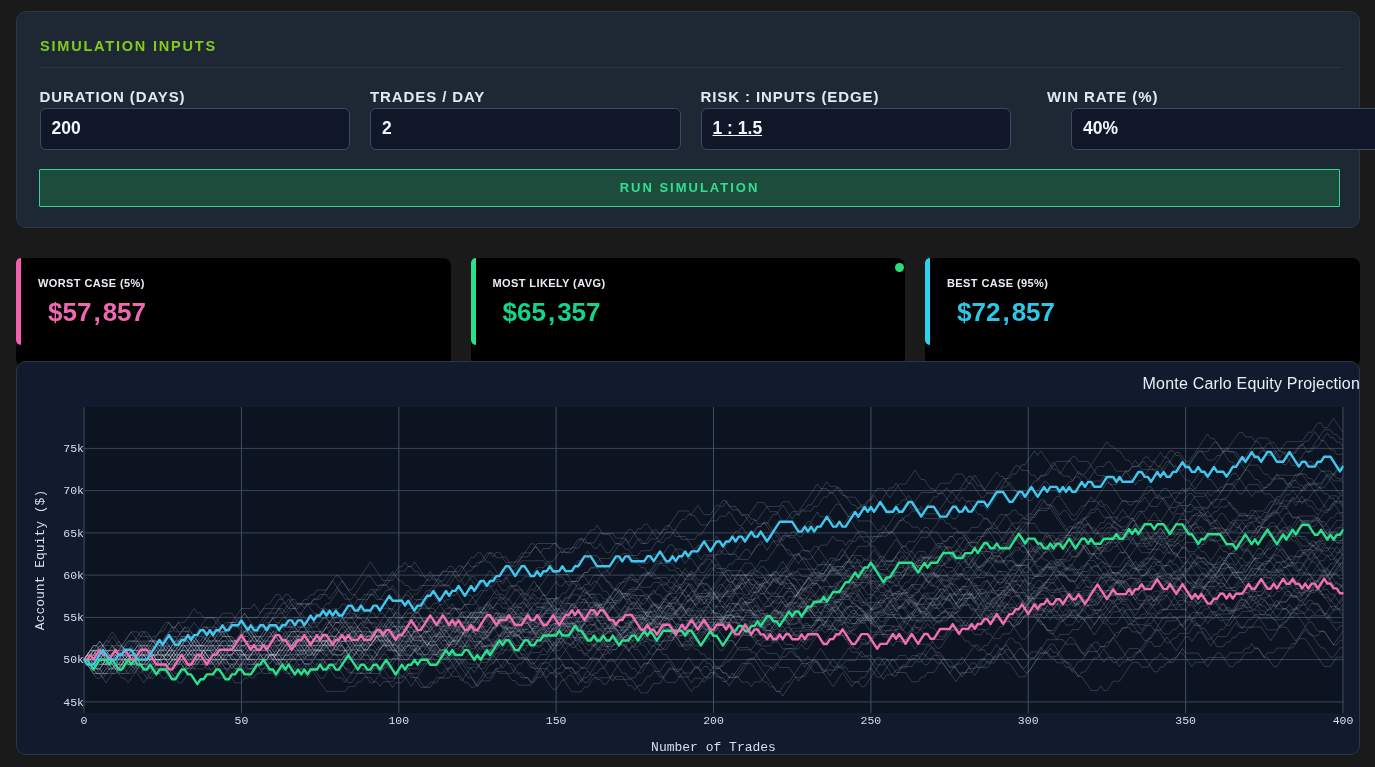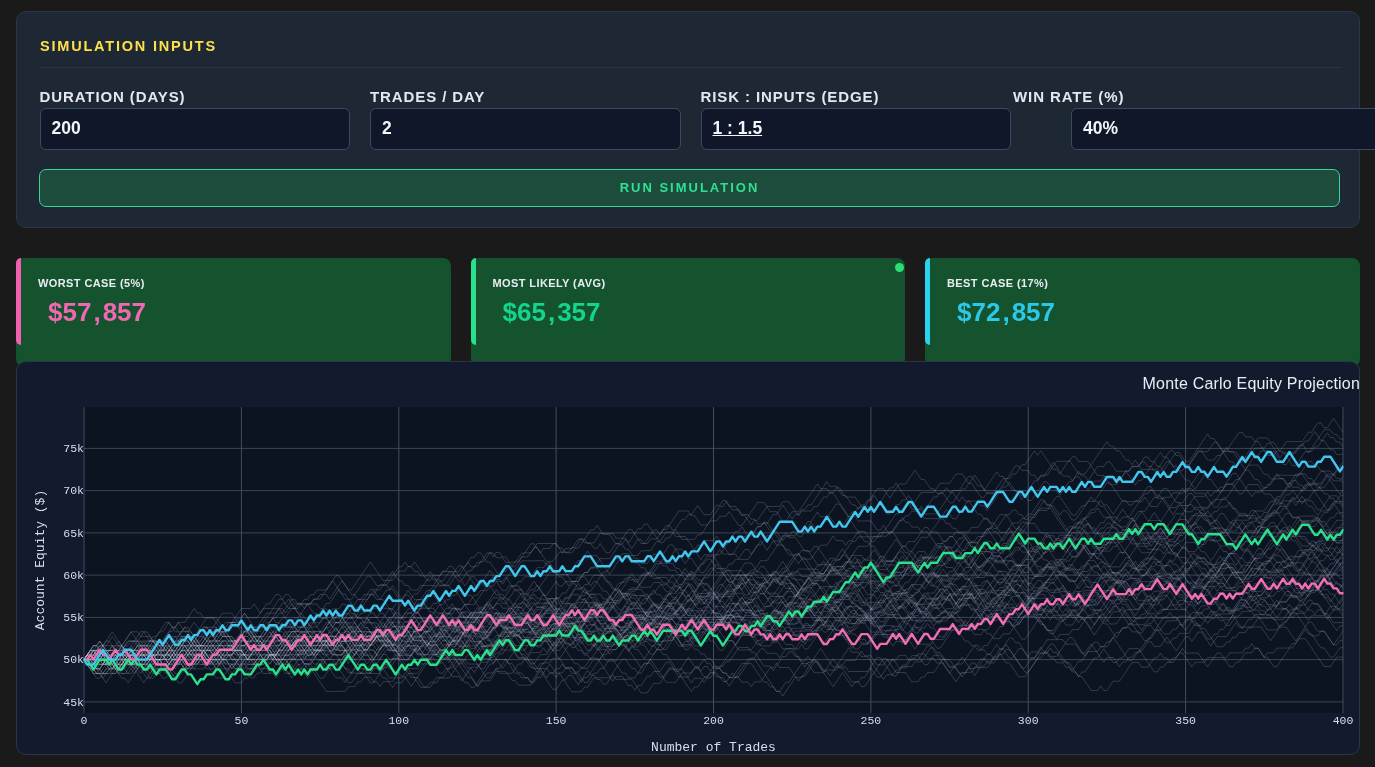--- a/index.html
+++ b/index.html
@@ -1,55 +1,55 @@
 <!DOCTYPE html>
 <html><head><meta charset="utf-8"><style>
 * { margin:0; padding:0; box-sizing:border-box; }
 html,body { width:1375px; height:767px; background:#1a1a1a; font-family:"Liberation Sans",sans-serif; position:relative; overflow:hidden; }
 .abs { position:absolute; }
 .topcard { left:16px; top:11px; width:1344px; height:216.5px; background:#1e2734; border:1px solid #2b3646; border-radius:10px; }
-.tc-title { left:40px; top:37.5px; font-size:14.5px; font-weight:bold; letter-spacing:1.8px; color:#fde047; }
+.tc-title { left:40px; top:37.5px; font-size:14.5px; font-weight:bold; letter-spacing:1.8px; color:#84cc16; }
 .tc-hr { left:39.5px; top:67px; width:1301px; height:1px; background:#2a3544; }
 .lbl { top:88px; font-size:15px; font-weight:bold; letter-spacing:0.9px; color:#e3e8f0; }
 .inp { top:108px; width:310.5px; height:41.5px; background:#0f1728; border:1px solid #3b4a64; border-radius:6px; font-size:17.5px; font-weight:bold; color:#f2f5f9; line-height:39px; padding-left:11px; }
-.btn { left:39px; top:168.8px; width:1301px; height:38px; background:#1d4c3d; border:1.5px solid #38d495; border-radius:7px; color:#2fe093; font-size:13px; font-weight:bold; letter-spacing:2px; text-align:center; line-height:35px; }
-.stat { top:258.3px; width:434.5px; height:109px; background:#14532d; border-radius:8px; }
+.btn { left:39px; top:168.8px; width:1301px; height:38px; background:#1d4c3d; border:1.5px solid #38d495; border-radius:1px; color:#2fe093; font-size:13px; font-weight:bold; letter-spacing:2px; text-align:center; line-height:35px; }
+.stat { top:258.3px; width:434.5px; height:109px; background:#000000; border-radius:8px; }
 .accent { left:0; top:0; width:5px; height:87px; border-radius:5px 0 0 5px; }
 .slabel { left:22px; top:19px; font-size:11px; font-weight:bold; letter-spacing:0.4px; color:#e9edf3; }
 .sval { left:32px; top:39px; font-size:26px; font-weight:bold; }
 .dot { left:894.5px; top:262.5px; width:9px; height:9px; border-radius:50%; background:#2ade75; }
 .chartcard { left:16px; top:360.5px; width:1344px; height:394.5px; background:#111b2d; border:1px solid #2b3646; border-radius:10px; }
 .ctitle { left:16px; top:374.5px; width:1344px; text-align:right; font-size:16px; color:#e8edf4; letter-spacing:0.2px; }
 </style></head>
 <body>
 <div class="abs topcard"></div>
 <div class="abs tc-title">SIMULATION INPUTS</div>
 <div class="abs tc-hr"></div>
 <div class="abs lbl" style="left:39.5px;">DURATION (DAYS)</div>
 <div class="abs lbl" style="left:370px;">TRADES / DAY</div>
 <div class="abs lbl" style="left:700.5px;">RISK : INPUTS (EDGE)</div>
-<div class="abs lbl" style="left:1013px;">WIN RATE (%)</div>
+<div class="abs lbl" style="left:1047px;">WIN RATE (%)</div>
 <div class="abs inp" style="left:39.5px;">200</div>
 <div class="abs inp" style="left:370px;">2</div>
 <div class="abs inp" style="left:700.5px;text-decoration:underline;">1 : 1.5</div>
 <div class="abs inp" style="left:1031px;margin-left:40px;">40%</div>
 <div class="abs btn">RUN SIMULATION</div>
 <div class="abs stat" style="left:16px;">
     <div class="abs accent" style="background:#f25fae;"></div>
     <div class="abs slabel">WORST CASE (5%)</div>
     <div class="abs sval" style="color:#f068b2;">$57<span style="margin:0 2px">,</span>857</div>
   </div>
 <div class="abs stat" style="left:470.5px;">
     <div class="abs accent" style="background:#2ae08c;"></div>
     <div class="abs slabel">MOST LIKELY (AVG)</div>
     <div class="abs sval" style="color:#13d58b;text-align:right;">$65<span style="margin:0 2px">,</span>357</div>
   </div>
 <div class="abs stat" style="left:925px;">
     <div class="abs accent" style="background:#2bd3ee;"></div>
-    <div class="abs slabel">BEST CASE (17%)</div>
+    <div class="abs slabel">BEST CASE (95%)</div>
     <div class="abs sval" style="color:#2cc8e8;">$72<span style="margin:0 2px">,</span>857</div>
   </div>
 <div class="abs dot"></div>
 <div class="abs chartcard"></div>
 <div class="abs ctitle">Monte Carlo Equity Projection</div>
 <svg width="1375" height="767" viewBox="0 0 1375 767" style="position:absolute;left:0;top:0;">
     <defs>
       <clipPath id="pc">
         <rect x="83.5" y="407" width="1260" height="306"></rect>
       </clipPath>

